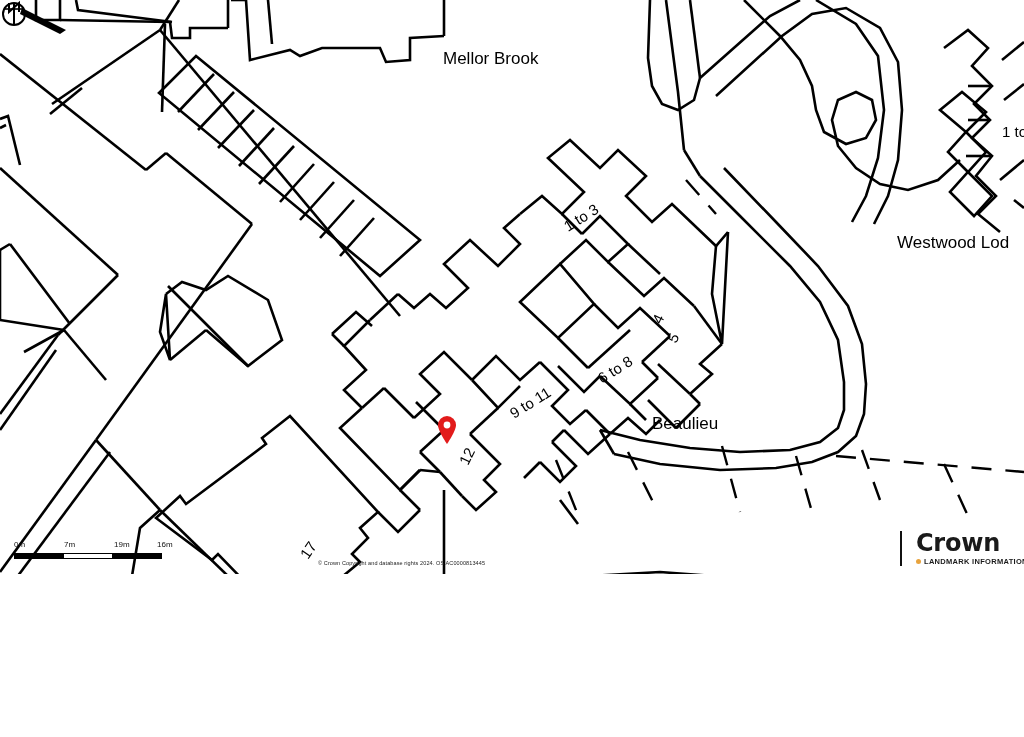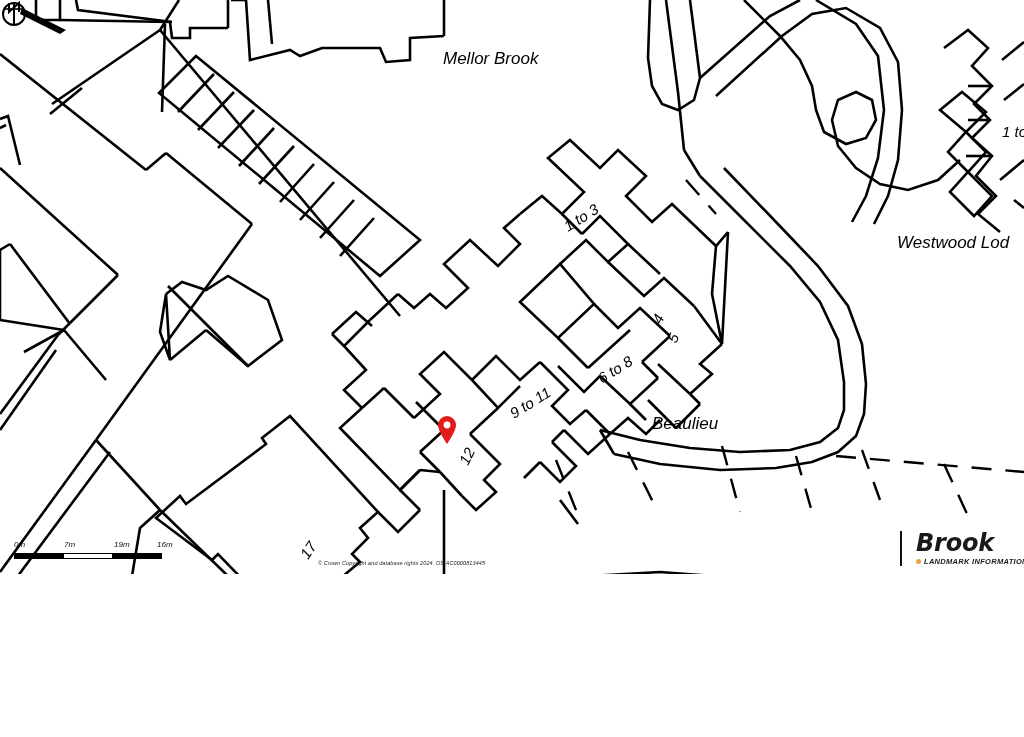--- a/index.html
+++ b/index.html
@@ -7,21 +7,20 @@
     padding: 0;
     background: #ffffff;
   }
   #app {
     position: relative;
     width: 1024px;
     height: 574px;
     background: #f97316;
     overflow: hidden;
     font-family: "Liberation Sans", sans-serif;
-    font-style: italic;
   }
   #map-svg {
     position: absolute;
     left: 0;
     top: 0;
     width: 1024px;
     height: 737px;
   }
   .map-label {
     font-family: "Liberation Sans", sans-serif;
@@ -367,20 +366,20 @@
     <div id="scale-segments">
       <div class="seg-dark" style="flex:1"></div>
       <div class="seg-light" style="flex:1"></div>
       <div class="seg-dark" style="flex:1"></div>
     </div>
   </div>
 
   <div id="copyright">© Crown Copyright and database rights 2024. OS AC0000813445</div>
 
   <div id="promap-logo">
-    <div id="promap-wordmark">Brook</div>
+    <div id="promap-wordmark">Crown</div>
     <div id="promap-tagline-row">
       <div id="promap-dot"></div>
       <div id="promap-tagline">LANDMARK INFORMATION</div>
     </div>
   </div>
 
 </div>
 
 </body></html>

